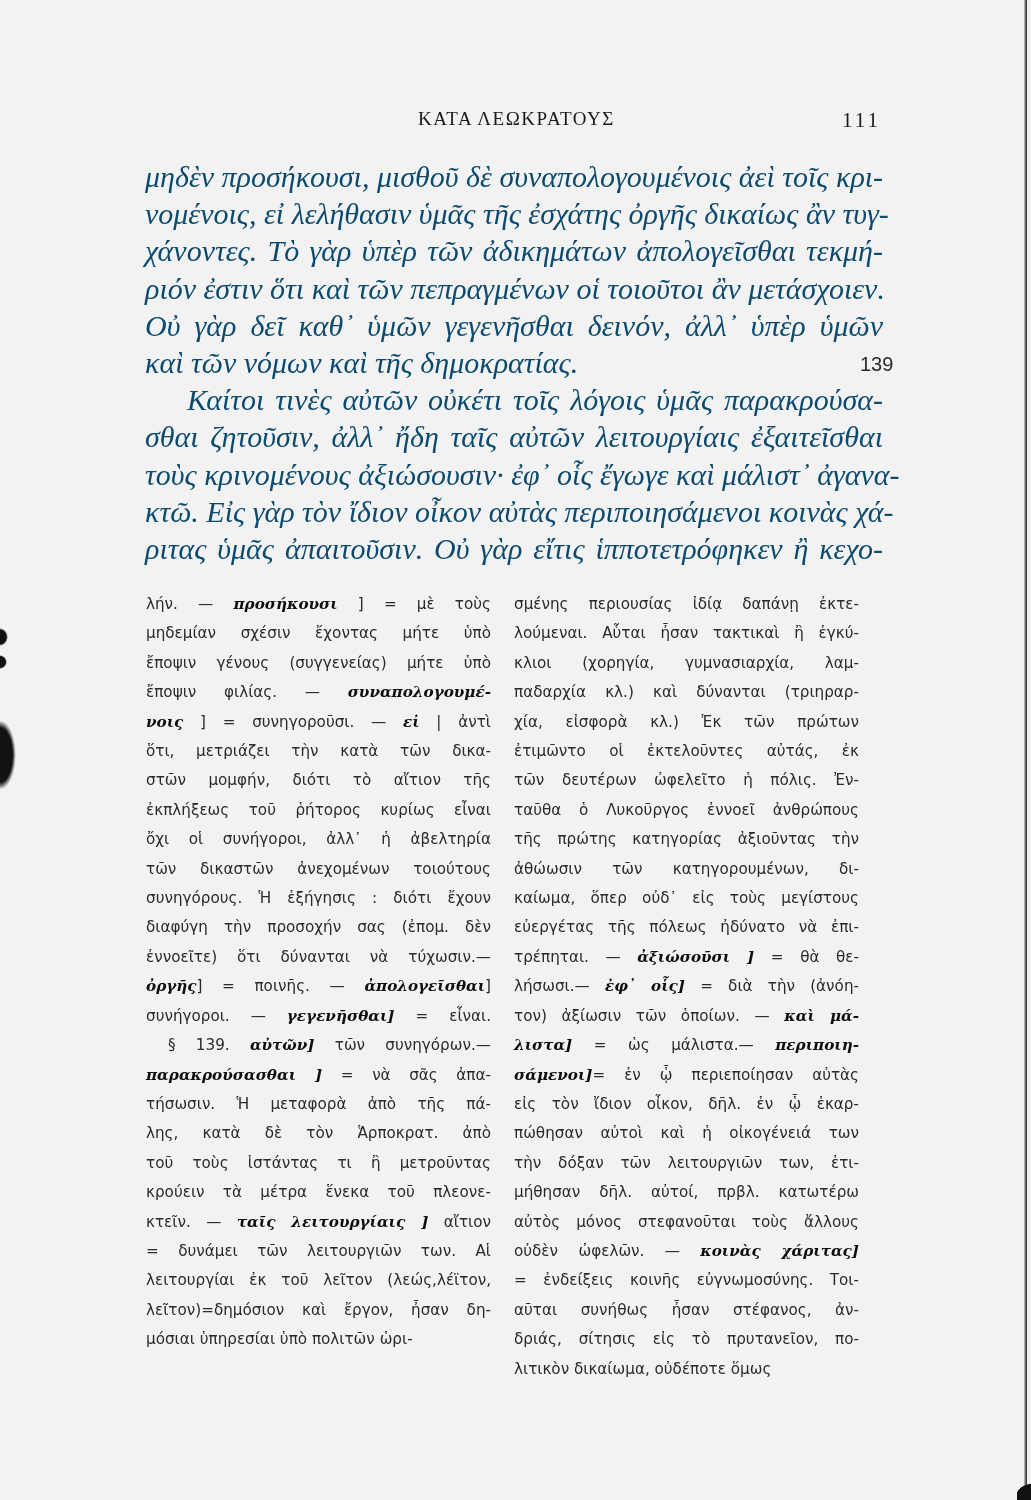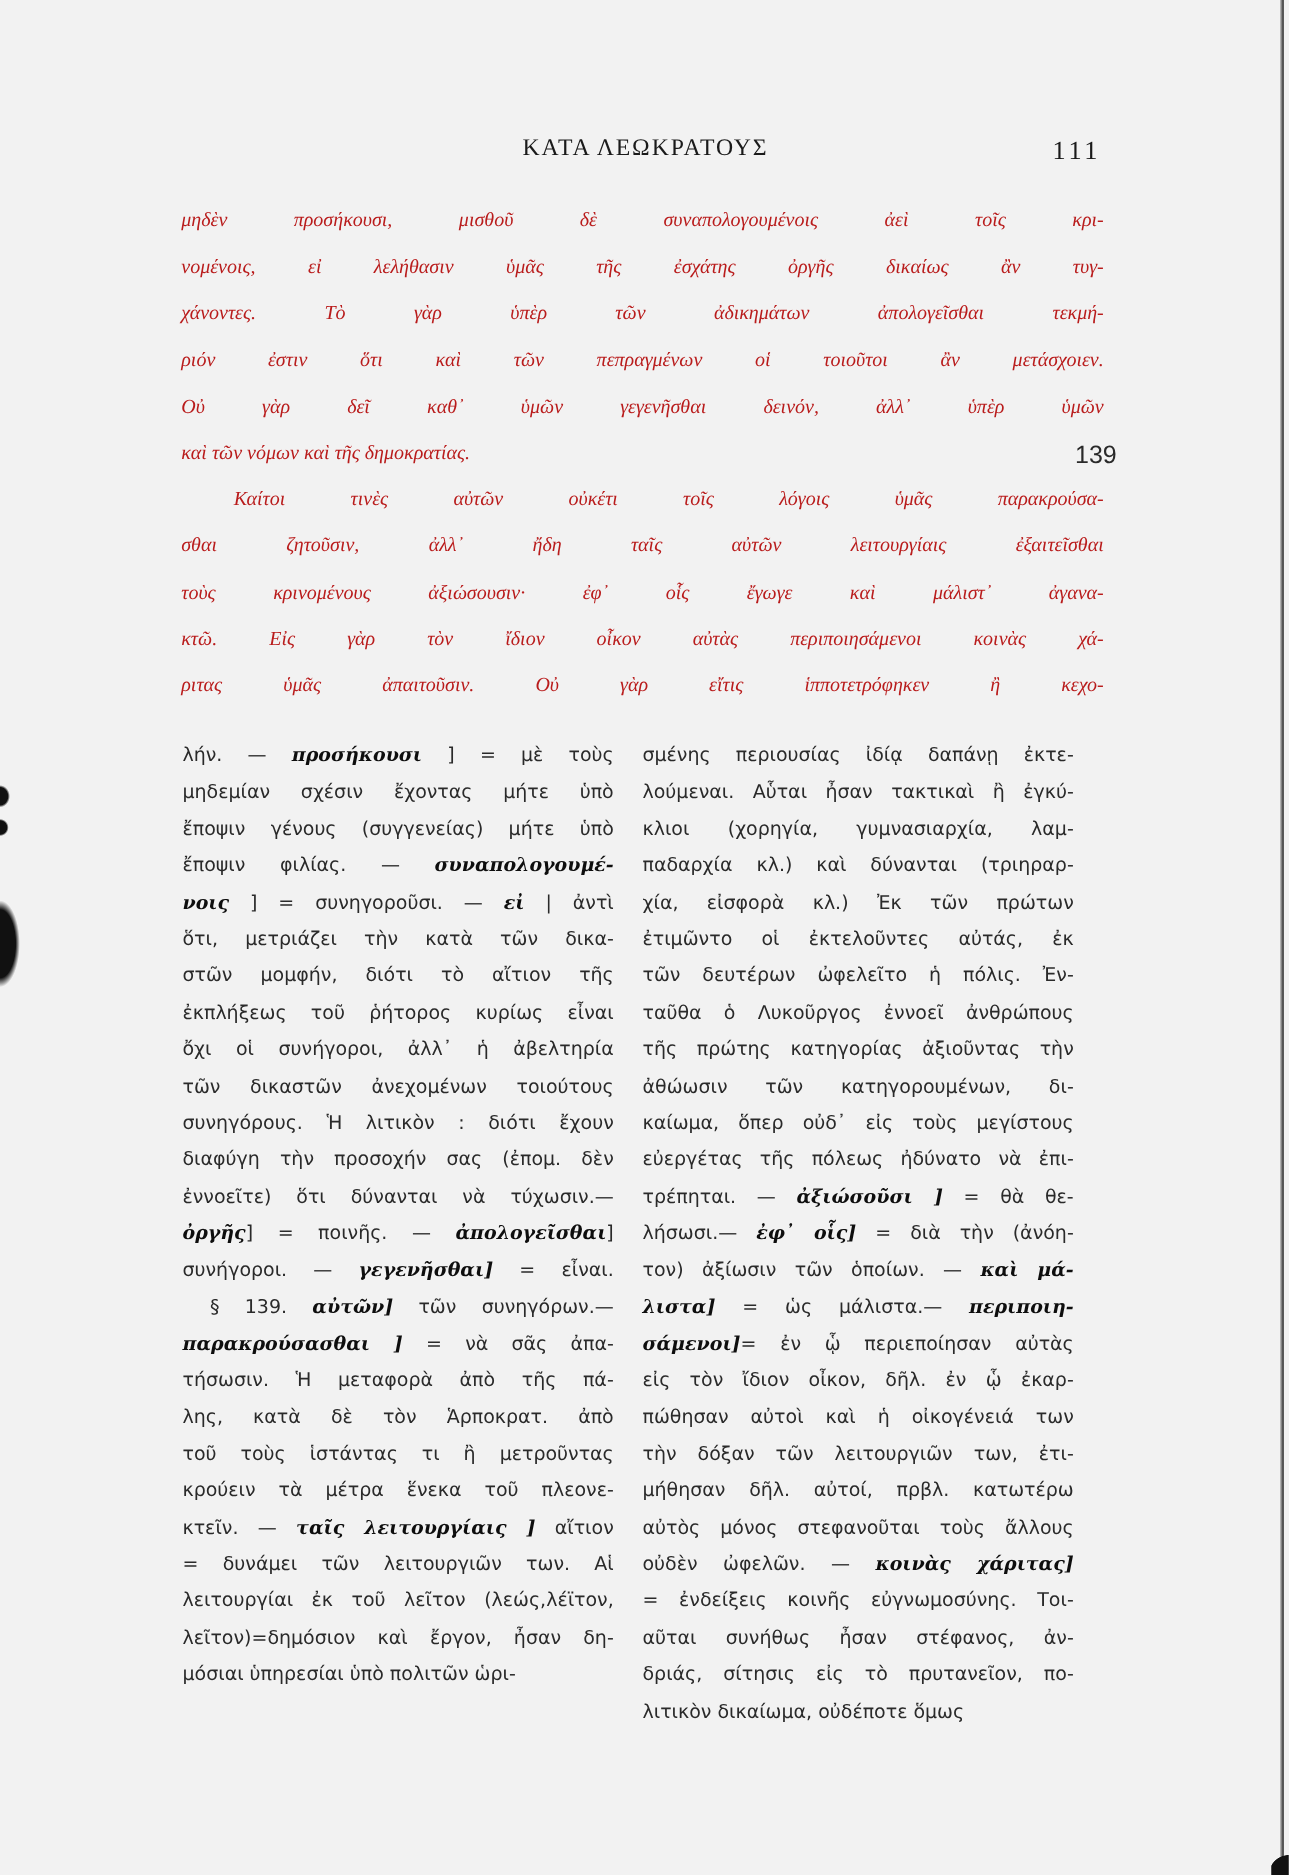--- a/index.html
+++ b/index.html
@@ -71,23 +71,23 @@
       color: #1a1a1a;
     }
 
     .main-text {
       position: absolute;
       top: 158px;
       left: 145px;
       width: 740px;
       font-family: "Liberation Serif", serif;
       font-style: italic;
-      font-size: 16px;
+      font-size: 30px;
       line-height: 37.2px;
-      color: #b91c1c;
+      color: #0c4a6e;
     }
     .main-line {
       display: block;
       white-space: nowrap;
       text-align: justify;
       text-align-last: justify;
       width: 738px;
     }
     .main-line.last {
       text-align-last: left;
@@ -174,21 +174,21 @@
         <span class="note-line"><span>λήν. — </span><b>προσήκουσι</b><span> ] = μὲ τοὺς</span></span>
         <span class="note-line"><span>μηδεμίαν σχέσιν ἔχοντας μήτε ὑπὸ</span></span>
         <span class="note-line"><span>ἔποψιν γένους (συγγενείας) μήτε ὑπὸ</span></span>
         <span class="note-line"><span>ἔποψιν φιλίας. — </span><b>συναπολογουμέ-</b></span>
         <span class="note-line"><b>νοις</b><span> ] = συνηγοροῦσι. — </span><b>εἰ</b><span> | ἀντὶ</span></span>
         <span class="note-line"><span>ὅτι, μετριάζει τὴν κατὰ τῶν δικα-</span></span>
         <span class="note-line"><span>στῶν μομφήν, διότι τὸ αἴτιον τῆς</span></span>
         <span class="note-line"><span>ἐκπλήξεως τοῦ ῥήτορος κυρίως εἶναι</span></span>
         <span class="note-line"><span>ὄχι οἱ συνήγοροι, ἀλλ᾽ ἡ ἀβελτηρία</span></span>
         <span class="note-line"><span>τῶν δικαστῶν ἀνεχομένων τοιούτους</span></span>
-        <span class="note-line"><span>συνηγόρους. Ἡ λιτικὸν : διότι ἔχουν</span></span>
+        <span class="note-line"><span>συνηγόρους. Ἡ ἐξήγησις : διότι ἔχουν</span></span>
         <span class="note-line"><span>διαφύγη τὴν προσοχήν σας (ἐπομ. δὲν</span></span>
         <span class="note-line"><span>ἐννοεῖτε) ὅτι δύνανται νὰ τύχωσιν.—</span></span>
         <span class="note-line"><b>ὀργῆς</b><span>] = ποινῆς. — </span><b>ἀπολογεῖσθαι</b><span>]</span></span>
         <span class="note-line"><span>συνήγοροι. — </span><b>γεγενῆσθαι]</b><span> = εἶναι.</span></span>
         <span class="note-line indent"><span>§ 139. </span><b>αὐτῶν]</b><span> τῶν συνηγόρων.—</span></span>
         <span class="note-line"><b>παρακρούσασθαι ]</b><span> = νὰ σᾶς ἀπα-</span></span>
         <span class="note-line"><span>τήσωσιν. Ἡ μεταφορὰ ἀπὸ τῆς πά-</span></span>
         <span class="note-line"><span>λης, κατὰ δὲ τὸν Ἁρποκρατ. ἀπὸ</span></span>
         <span class="note-line"><span>τοῦ τοὺς ἱστάντας τι ἢ μετροῦντας</span></span>
         <span class="note-line"><span>κρούειν τὰ μέτρα ἕνεκα τοῦ πλεονε-</span></span>

